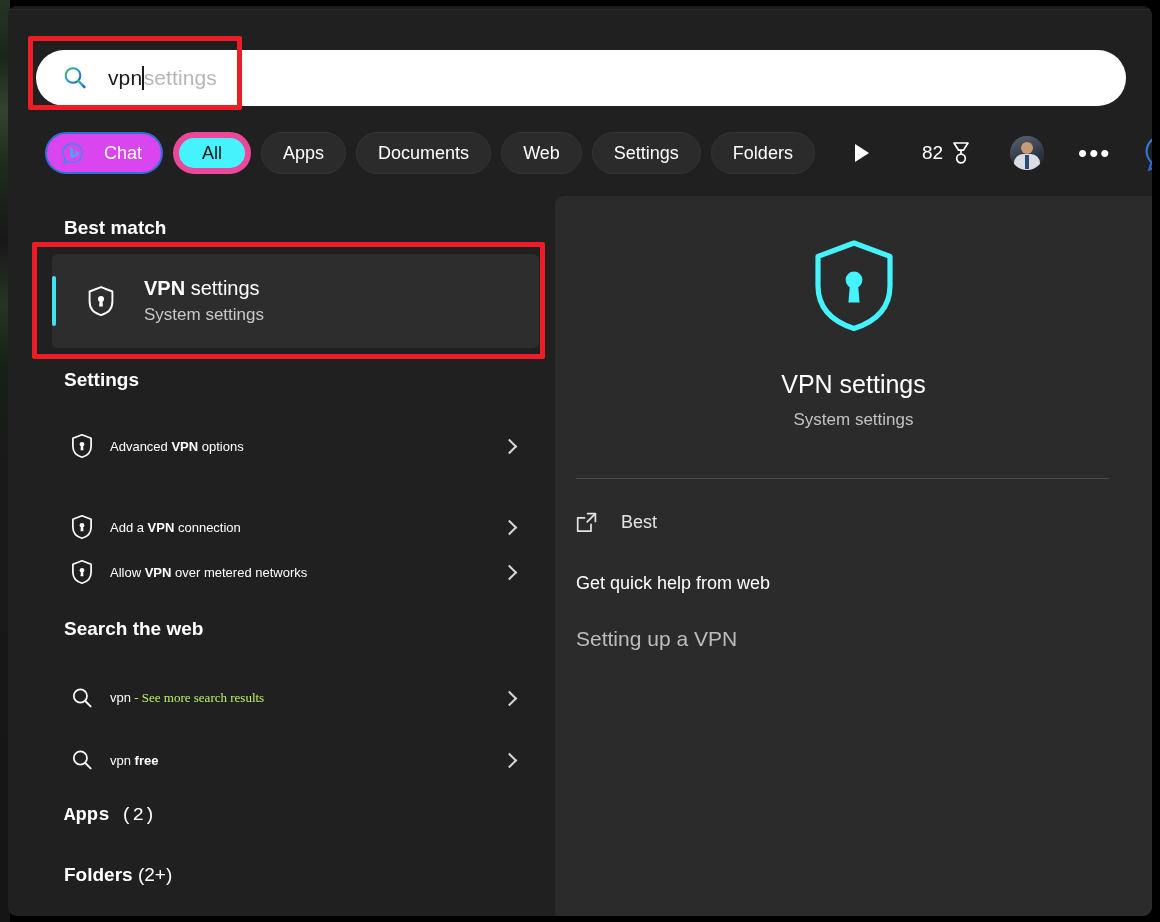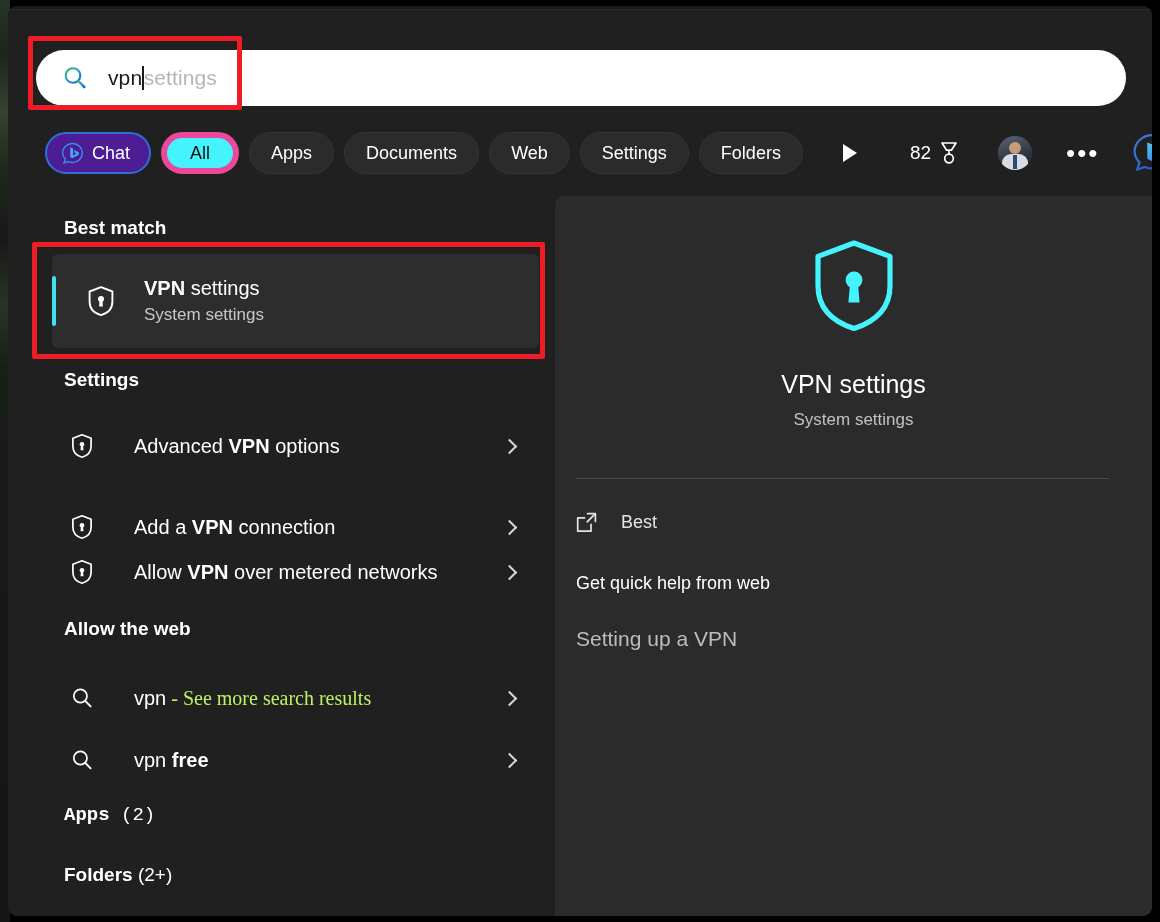--- a/index.html
+++ b/index.html
@@ -100,23 +100,23 @@
     color: #ffffff;
     font-size: 18px;
     display: flex;
     align-items: center;
     justify-content: center;
     white-space: nowrap;
     border: 1px solid #343434;
   }
   .chip.chat {
     border: 2px solid #2f6fd8;
-    background: #4c1d95;
+    background: #d946ef;
     padding: 0 19px 0 14px;
-    gap: 8px;
+    gap: 20px;
   }
   .chip.active {
     background: #45f3fd;
     color: #101010;
     border: 6px solid #ec4899;
     padding: 0 23px;
   }
   .chip-bing-ico { width: 23px; height: 23px; flex: none; }
 
   .overflow-arrow {
@@ -199,23 +199,23 @@
   
   .row {
     position: absolute;
     left: 44px;
     width: 487px; height: 46px;
     display: flex;
     align-items: center;
   }
   .row-icon { width: 24px; height: 26px; margin-left: 18px; flex: none; }
   .row-label {
-    margin-left: 40px;
+    margin-left: 16px;
     color: #ffffff;
-    font-size: 20px;
+    font-size: 13px;
     white-space: nowrap;
   }
   .row-label b { font-weight: bold; }
   .row-label .dim { color: #bef264; font-family: Liberation Serif, serif; }
   .row-chev {
     position: absolute;
     right: 24px;
     width: 11px; height: 11px;
     border-top: 2px solid #d6d6d6;
     border-right: 2px solid #d6d6d6;
@@ -420,21 +420,21 @@
         <svg viewBox="0 0 24 26" width="24" height="26">
           <path d="M12 1.8l9.1 3.5v8c0 5.9-4 9.5-9.1 11-5.1-1.5-9.1-5.1-9.1-11v-8z" fill="none" stroke="#ffffff" stroke-width="1.7" stroke-linejoin="round"></path>
           <circle cx="12" cy="11.3" r="2.3" fill="#ffffff"></circle>
           <path d="M10.9 12.4h2.2l.4 4.8h-3z" fill="#ffffff"></path>
         </svg>
       </span>
       <span class="row-label"><span>Allow </span><b>VPN</b><span> over metered networks</span></span>
       <span class="row-chev"></span>
     </div>
 
-    <div class="section-head sec-web">Allow the web</div>
+    <div class="section-head sec-web">Search the web</div>
 
     <div class="row rw1">
       <span class="row-icon">
         <svg viewBox="0 0 24 26" width="24" height="26">
           <circle cx="10.4" cy="11" r="6.6" fill="none" stroke="#ffffff" stroke-width="1.7"></circle>
           <line x1="15.3" y1="16" x2="20.6" y2="21.4" stroke="#ffffff" stroke-width="1.9" stroke-linecap="round"></line>
         </svg>
       </span>
       <span class="row-label"><span>vpn</span><span class="dim"> - See more search results</span></span>
       <span class="row-chev"></span>

